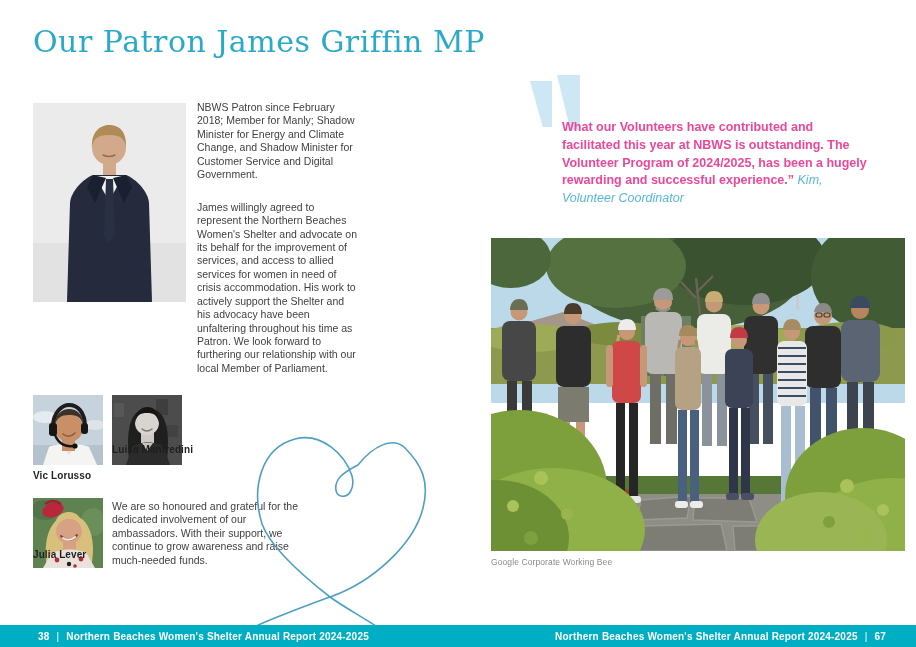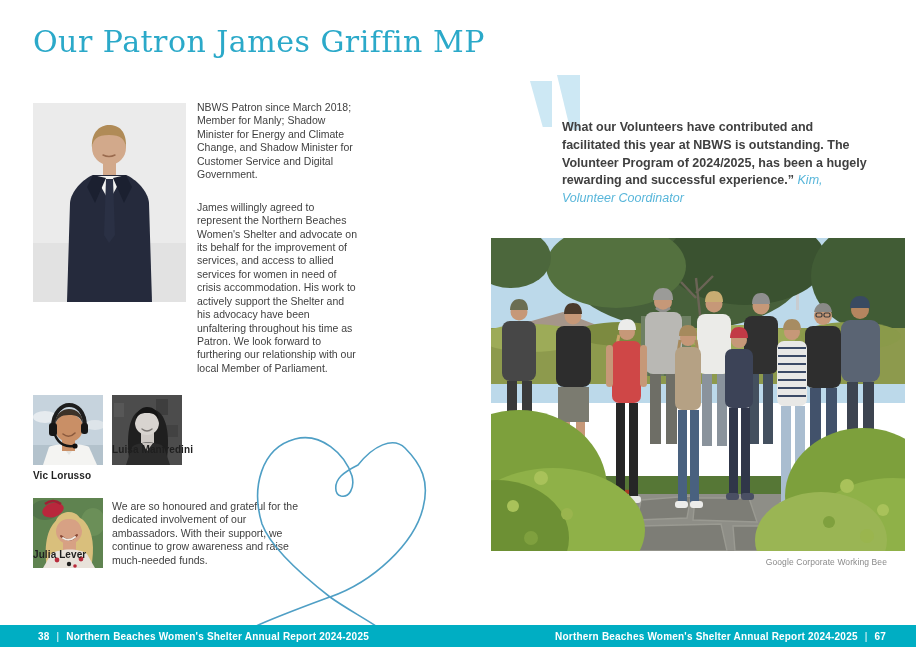--- a/index.html
+++ b/index.html
@@ -51,28 +51,28 @@
   
   #quote-mark { position: absolute; left: 530px; top: 75px; width: 52px; height: 56px; }
   .qshape { position: absolute; background: #cde8f4; }
   .qshape.q1 { left: 0px;  top: 6px; width: 22px; height: 46px; clip-path: polygon(0 0, 100% 0, 100% 100%, 58% 100%); }
   .qshape.q2 { left: 27px; top: 0px; width: 23px; height: 55px; clip-path: polygon(0 0, 100% 0, 100% 100%, 58% 100%); }
 
   #quote-block {
     position: absolute; left: 562px; top: 119px; width: 312px;
     font-size: 12.5px; line-height: 1.42;
   }
-  #quote-block .qtext { font-weight: bold; color: #404040; }
+  #quote-block .qtext { font-weight: bold; color: #ec4899; }
   #quote-block .qattr { font-style: italic; color: #58b6da; font-weight: 400; }
 
   #group-photo { left: 491px; top: 238px; width: 414px; height: 313px; }
 
   #photo-caption {
     position: absolute; left: 491px; top: 557px; width: 396px;
-    text-align: right; font-size: 8.5px; color: #8a8a8a; letter-spacing: 0.1px;
+    text-align: left; font-size: 8.5px; color: #8a8a8a; letter-spacing: 0.1px;
   }
 
   #footer-bar {
     position: absolute; left: 0; bottom: 0; width: 916px; height: 22px;
     background: #00aec3; color: #ffffff;
     display: flex; align-items: center; justify-content: space-between;
     font-size: 10px; font-weight: bold; letter-spacing: 0.2px;
   }
   #footer-bar .fleft  { margin-left: 38px; }
   #footer-bar .fright { margin-right: 30px; }
@@ -95,21 +95,21 @@
       <path d="M60,72 L73,75 L62,100 L54,84 Z" fill="#1b2030"></path>
       <path d="M93,72 L80,75 L91,100 L99,84 Z" fill="#1b2030"></path>
       <rect x="70" y="58" width="13" height="14" fill="#d2a98b"></rect>
       <circle cx="76" cy="45" r="17" fill="#d2a98b"></circle>
       <path d="M59,45 C58,28 68,22 76,22 C86,22 94,28 93,45 C92,36 88,32 76,32 C64,32 60,36 59,45 Z" fill="#b08b57"></path>
       <path d="M70,52 Q76,55 82,52" stroke="#9a6b4e" stroke-width="1.4" fill="none" stroke-linecap="round"></path>
     </svg>
   </div>
 
   <div id="patron-text" class="bodytext">
-    <p>NBWS Patron since March 2018; Member for Manly; Shadow Minister for Energy and Climate Change, and Shadow Minister for Customer Service and Digital Government.</p>
+    <p>NBWS Patron since February 2018; Member for Manly; Shadow Minister for Energy and Climate Change, and Shadow Minister for Customer Service and Digital Government.</p>
     <p>James willingly agreed to represent the Northern Beaches Women's Shelter and advocate on its behalf for the improvement of services, and access to allied services for women in need of crisis accommodation. His work to actively support the Shelter and his advocacy have been unfaltering throughout his time as Patron. We look forward to furthering our relationship with our local Member of Parliament.</p>
   </div>
 
 
   <div id="vic-photo" class="photo-frame">
     <svg viewBox="0 0 70 70" preserveAspectRatio="none">
       <rect x="0" y="0" width="70" height="70" fill="#c6d3dd"></rect>
       <rect x="0" y="50" width="70" height="20" fill="#b3c2cc"></rect>
       <ellipse cx="12" cy="22" rx="12" ry="6" fill="#e6ebef"></ellipse>
       <ellipse cx="62" cy="30" rx="10" ry="5" fill="#dde4e9"></ellipse>

